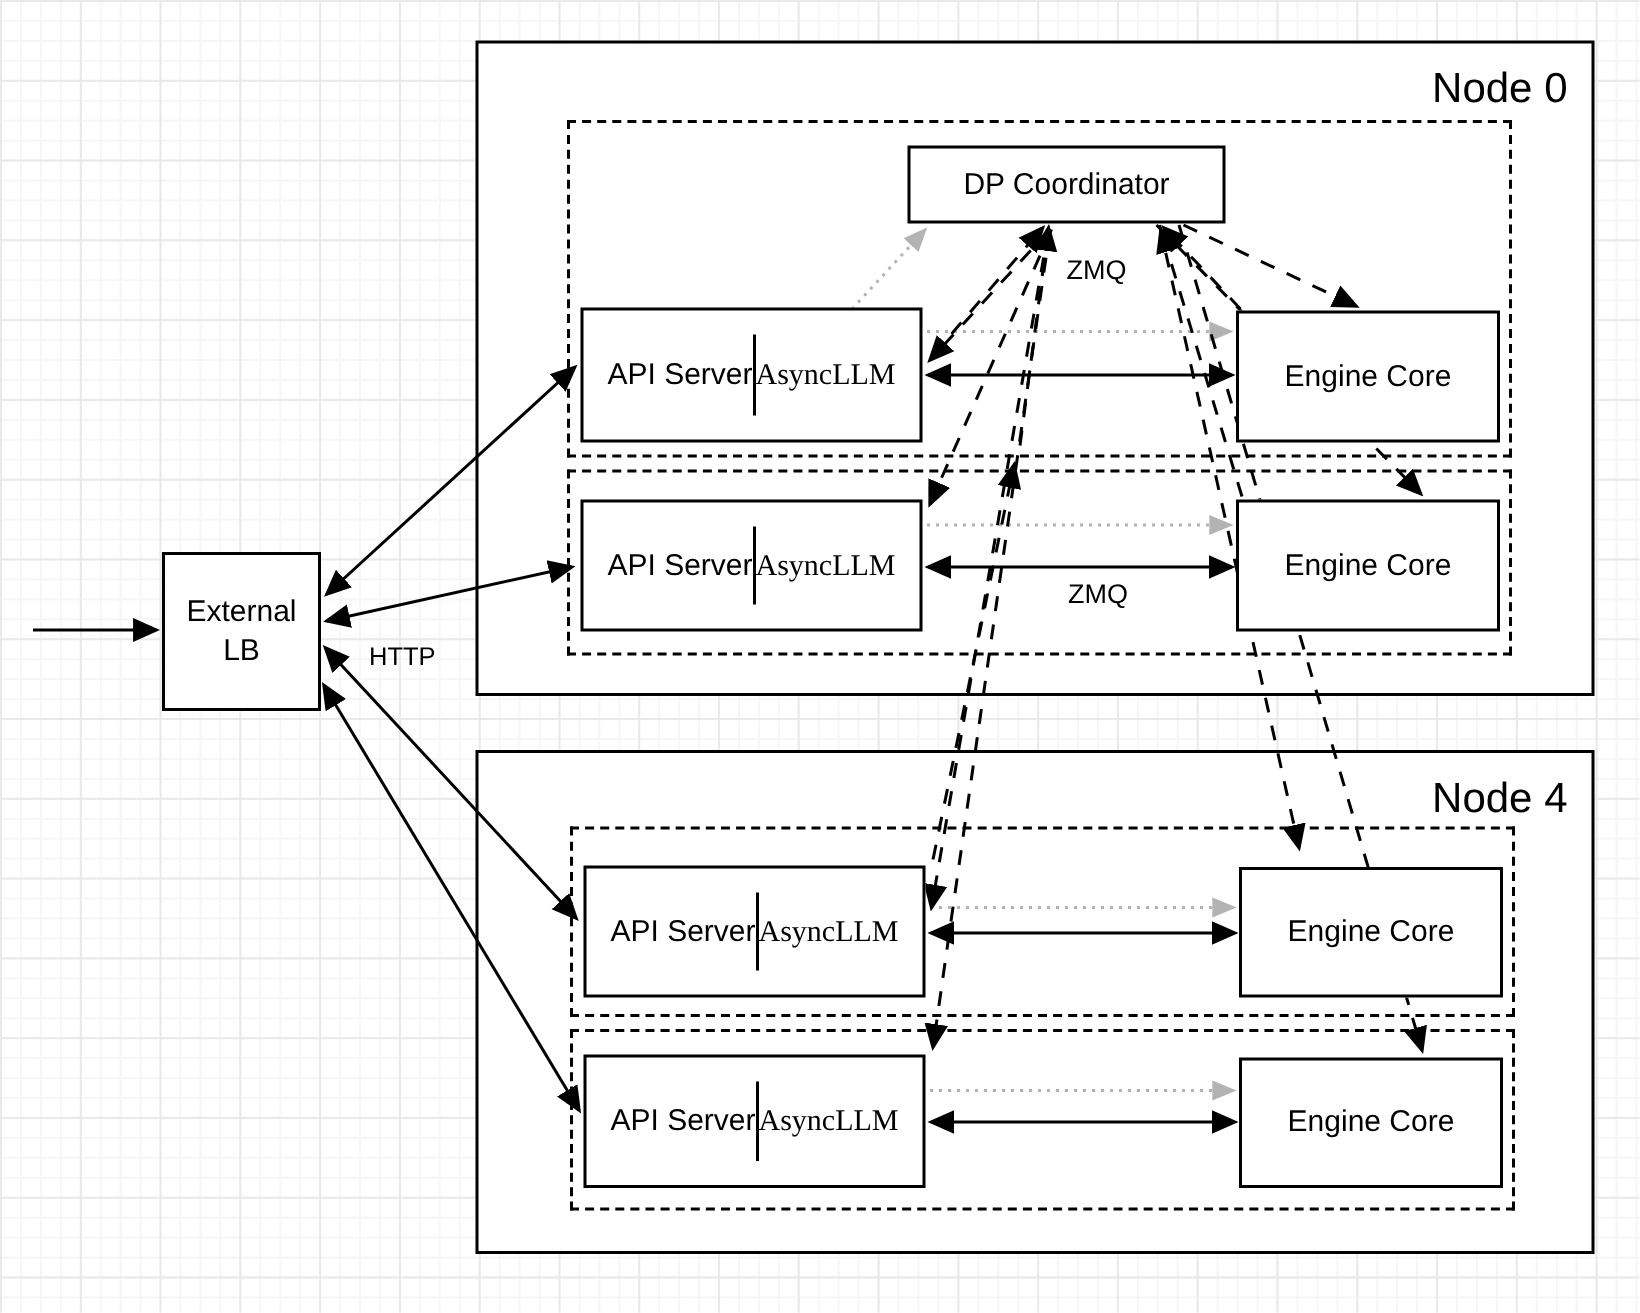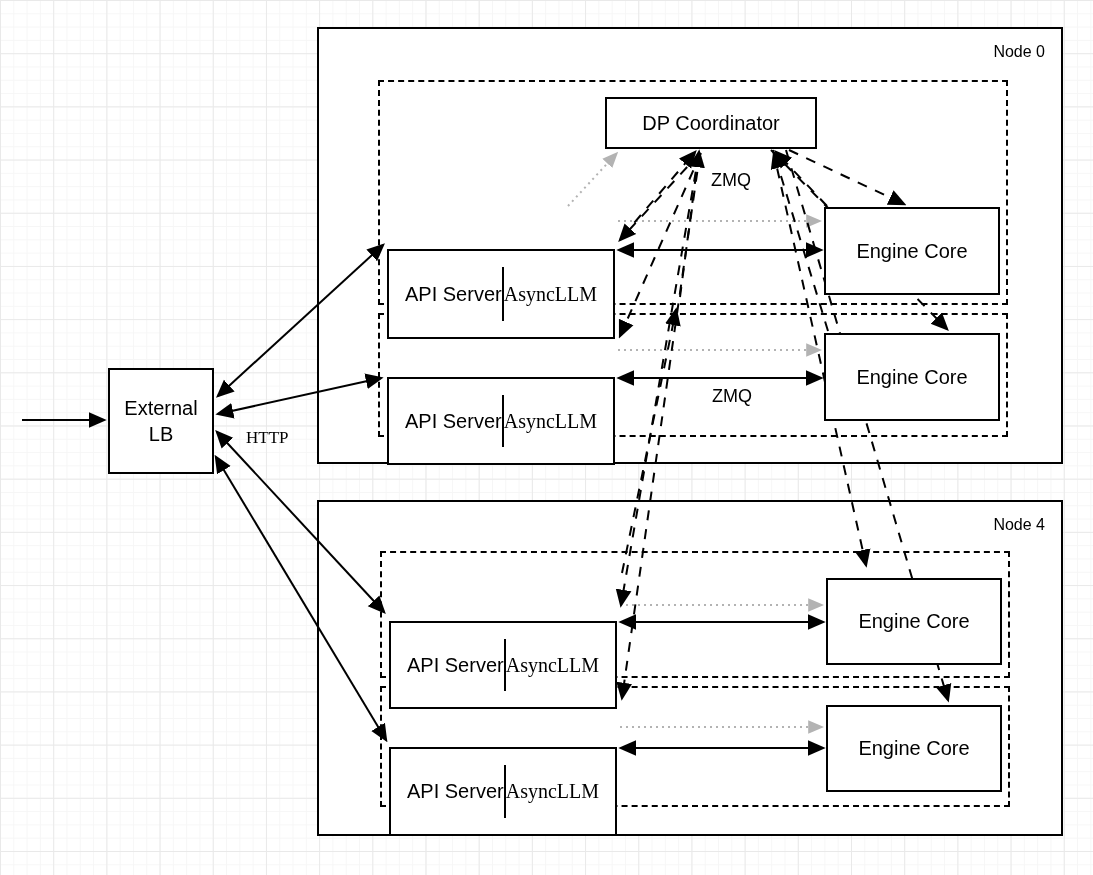--- a/index.html
+++ b/index.html
@@ -18,47 +18,47 @@
     overflow:hidden;
   }
   .abs{position:absolute;box-sizing:border-box;}
   .node{
     background:#ffffff;
     border:2px solid #000;
     z-index:1;
   }
   .node-label{
     position:absolute;top:14px;right:16px;
-    font-size:16px;color:#000;white-space:nowrap;
+    font-size:28px;color:#000;white-space:nowrap;
   }
   .dashed-group{
     border:2px dashed #000;
     background:transparent;
     z-index:2;
   }
   svg.arrows{position:absolute;left:0;top:0;z-index:3;}
   .shape{
     background:#ffffff;
     border:2px solid #000;
     z-index:4;
     display:flex;align-items:center;justify-content:center;
     font-size:20px;text-align:center;
   }
-  .combo{padding:16px;margin-top:44px;}
+  .combo{padding:16px;}
   .combo .cell{
     display:flex;align-items:center;justify-content:center;
     height:100%;box-sizing:border-box;white-space:nowrap;
   }
   .combo .cell.api{width:123px;border-right:2px solid #000;}
   .combo .cell.async{width:103px;font-family:Liberation Serif, serif;}
   .lb-box{flex-direction:column;line-height:1.3;}
   .edge-label{
     position:absolute;z-index:5;white-space:nowrap;color:#000;text-align:center;
   }
-  .lbl-http{left:246px;top:428px;font-size:17px;font-family:Liberation Serif, serif;}
+  .lbl-http{left:246px;top:428px;font-size:17px;}
   .lbl-zmq-top{left:711px;top:170px;font-size:18px;}
   .lbl-zmq-row2{left:712px;top:386px;font-size:18px;}
 
   line.solid{stroke:#000;stroke-width:2;}
   line.dash{stroke:#000;stroke-width:2;stroke-dasharray:10 9;}
   line.dot{stroke:#b3b3b3;stroke-width:2;stroke-dasharray:2 4;}
 </style>
 </head>
 <body>
 

